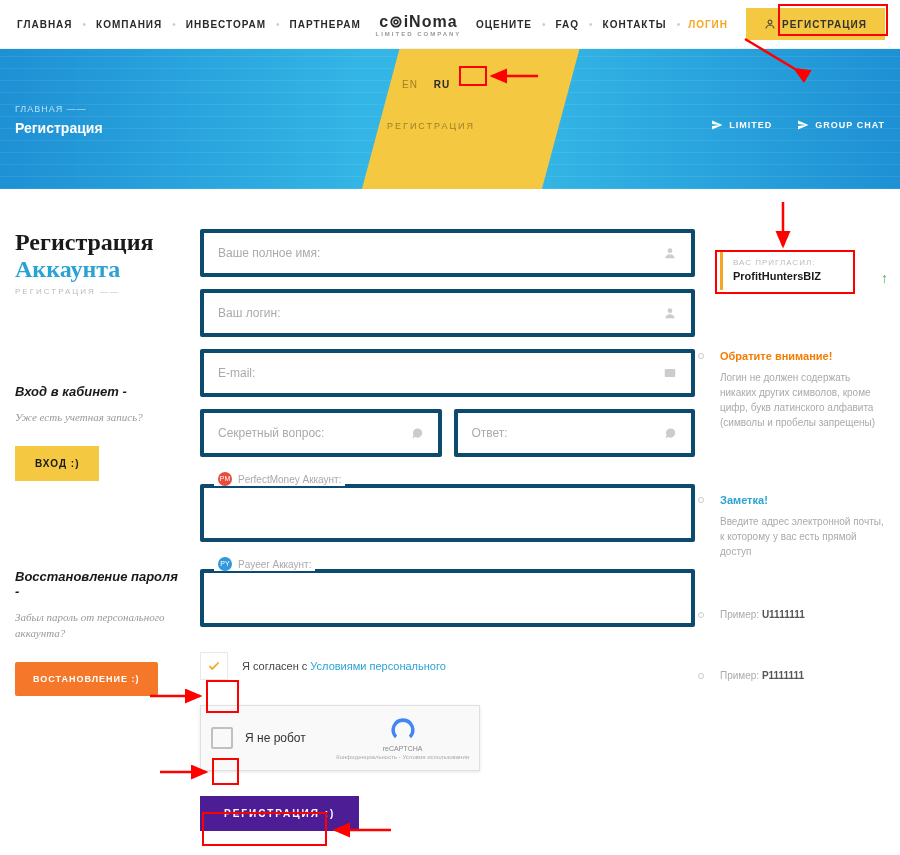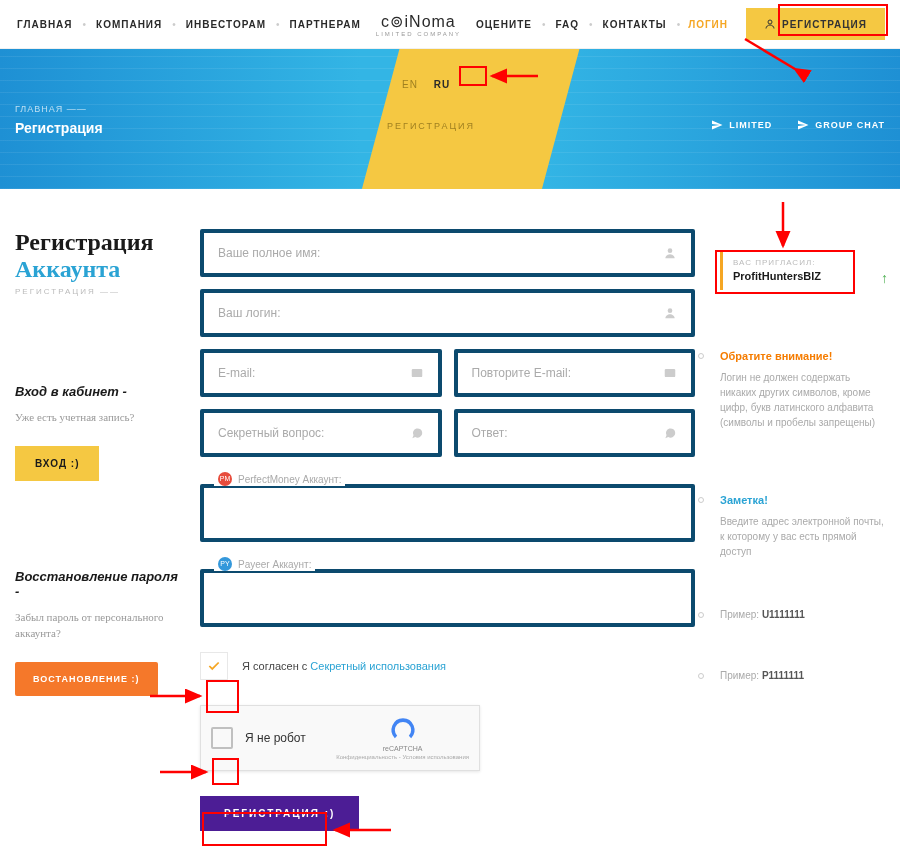--- a/index.html
+++ b/index.html
@@ -1,21 +1,21 @@
 <!DOCTYPE html>
 <html><head>
 <meta charset="utf-8">
 <style>
 *{box-sizing:border-box;margin:0;padding:0}
 body{font-family:Arial,sans-serif;font-size:13px;color:#333;background:#fff;width:900px;position:relative}
 .topnav{display:flex;align-items:center;padding:8px 15px;border-bottom:1px solid #f0f0f0}
 .nav-left,.nav-right{display:flex;align-items:center;gap:5px}
 .nav-item{font-size:10px;font-weight:bold;letter-spacing:1px;color:#2a2a2a;padding:4px 2px;cursor:pointer}
 .nav-sep{color:#ccc;font-size:10px;margin:0 3px}
-.logo{flex:1;text-align:center;font-weight:normal}
+.logo{flex:1;text-align:center;font-weight:bold}
 .logo-main{font-size:16px;color:#2a2a2a;letter-spacing:1px}
 .logo-sub{font-size:6px;color:#999;letter-spacing:2px}
 .login-link{font-size:10px;font-weight:bold;color:#f5a623;letter-spacing:1px;cursor:pointer}
 .reg-btn{background:#f5c842;padding:10px 18px;font-size:10px;font-weight:bold;letter-spacing:1px;cursor:pointer;display:flex;align-items:center;gap:6px}
 .reg-btn svg{width:12px;height:12px}
 .hero{height:140px;background:linear-gradient(90deg,#1e90d4 0%,#33b5e5 40%,#33b5e5 60%,#1e90d4 100%);position:relative;overflow:hidden}
 .hero::before{content:'';position:absolute;inset:0;background:repeating-linear-gradient(0deg,rgba(255,255,255,0.08) 0 1px,transparent 1px 12px)}
 .hero-yellow{position:absolute;left:42%;top:-20px;width:180px;height:200px;background:#f5c842;transform:skew(-15deg)}
 .hero-content{position:absolute;left:15px;top:55px;color:#fff}
 .breadcrumb{font-size:9px;opacity:.7;letter-spacing:1px}
@@ -26,21 +26,21 @@
 .hero-reg{position:absolute;left:43%;top:72px;font-size:9px;color:#a08020;letter-spacing:2px}
 .hero-links{position:absolute;right:15px;top:70px;display:flex;gap:25px}
 .hero-link{color:#fff;font-size:9px;font-weight:bold;letter-spacing:1px;cursor:pointer;display:flex;align-items:center;gap:6px}
 .hero-link svg{width:12px;height:12px;fill:#fff}
 .main{display:flex;padding:40px 15px 30px}
 .left-col{width:180px;padding-right:15px}
 .h1-black{font-size:24px;font-weight:900;color:#1a1a1a;font-family:Georgia,serif}
 .h1-blue{font-size:24px;font-weight:900;color:#2aa3d4;font-family:Georgia,serif}
 .sub-label{font-size:8px;color:#bbb;letter-spacing:2px;margin-top:4px}
 .section-h{font-size:13px;font-weight:bold;font-style:italic;color:#1a1a1a;font-family:Liberation Sans, sans-serif;margin-top:88px}
-.section-p{font-size:11px;color:#999;margin-top:10px;line-height:1.5;font-family:Georgia,serif}
+.section-p{font-size:11px;color:#999;font-style:italic;margin-top:10px;line-height:1.5;font-family:Georgia,serif}
 .btn-yellow{background:#f5c842;color:#1a1a1a;padding:12px 20px;font-size:10px;font-weight:bold;letter-spacing:1px;display:inline-block;margin-top:20px;cursor:pointer}
 .btn-orange{background:#f5782a;color:#fff;padding:12px 18px;font-size:9px;font-weight:bold;letter-spacing:1px;display:inline-block;margin-top:20px;border-radius:2px;cursor:pointer}
 .form-col{flex:1;padding:0 15px 0 5px}
 .input-box{border:4px solid #0c4a6e;border-radius:2px;padding:13px 14px;margin-bottom:12px;display:flex;align-items:center;position:relative}
 .input-box input{border:none;outline:none;flex:1;font-size:12px;color:#666;background:transparent}
 .input-box input::placeholder{color:#aaa}
 .input-icon{width:14px;height:14px;fill:#ccc}
 .row2{display:flex;gap:12px}
 .row2 .input-box{flex:1}
 .fieldset-label{font-size:10px;color:#aaa;margin-left:14px;margin-bottom:-6px;background:#fff;display:inline-flex;align-items:center;gap:6px;padding:0 4px;position:relative;z-index:1}
@@ -175,27 +175,20 @@
         </svg>
     </div>
     <div class="row2">
       <div class="input-box">
         <input placeholder="E-mail:" style="">
         <svg class="input-icon" viewBox="0 0 24 24">
             <rect x="3" y="5" width="18" height="14" rx="2"></rect>
             <path d="M3 7l9 6 9-6"></path>
           </svg>
       </div>
-      <div class="input-box">
-        <input placeholder="Повторите E-mail:" style="">
-        <svg class="input-icon" viewBox="0 0 24 24">
-            <rect x="3" y="5" width="18" height="14" rx="2"></rect>
-            <path d="M3 7l9 6 9-6"></path>
-          </svg>
-      </div>
     </div>
     <div class="row2">
       <div class="input-box">
         <input placeholder="Секретный вопрос:" style="">
         <svg class="input-icon" viewBox="0 0 24 24">
             <path d="M21 12a8 8 0 01-12 7l-5 2 2-5a8 8 0 1115-4z"></path>
           </svg>
       </div>
       <div class="input-box">
         <input placeholder="Ответ:" style="">
@@ -220,21 +213,21 @@
       <input style="">
     </div>
 
     <div class="checkbox-row">
       <div class="check-box">
         <svg viewBox="0 0 24 24">
             <path d="M4 12l5 5L20 6"></path>
           </svg>
       </div>
       <div class="check-label">
-        <span>Я согласен с </span><a href="#">Секретный использования</a>
+        <span>Я согласен с </span><a href="#">Условиями персонального</a>
       </div>
     </div>
 
     <div class="captcha">
       <div class="captcha-check"></div>
       <div class="captcha-text">Я не робот</div>
       <div class="captcha-logo">
         <svg viewBox="0 0 24 24">
             <path fill="#4285f4" d="M12 2a10 10 0 00-7 17l2-2a7 7 0 1110 0l2 2A10 10 0 0012 2z"></path>
           </svg>

